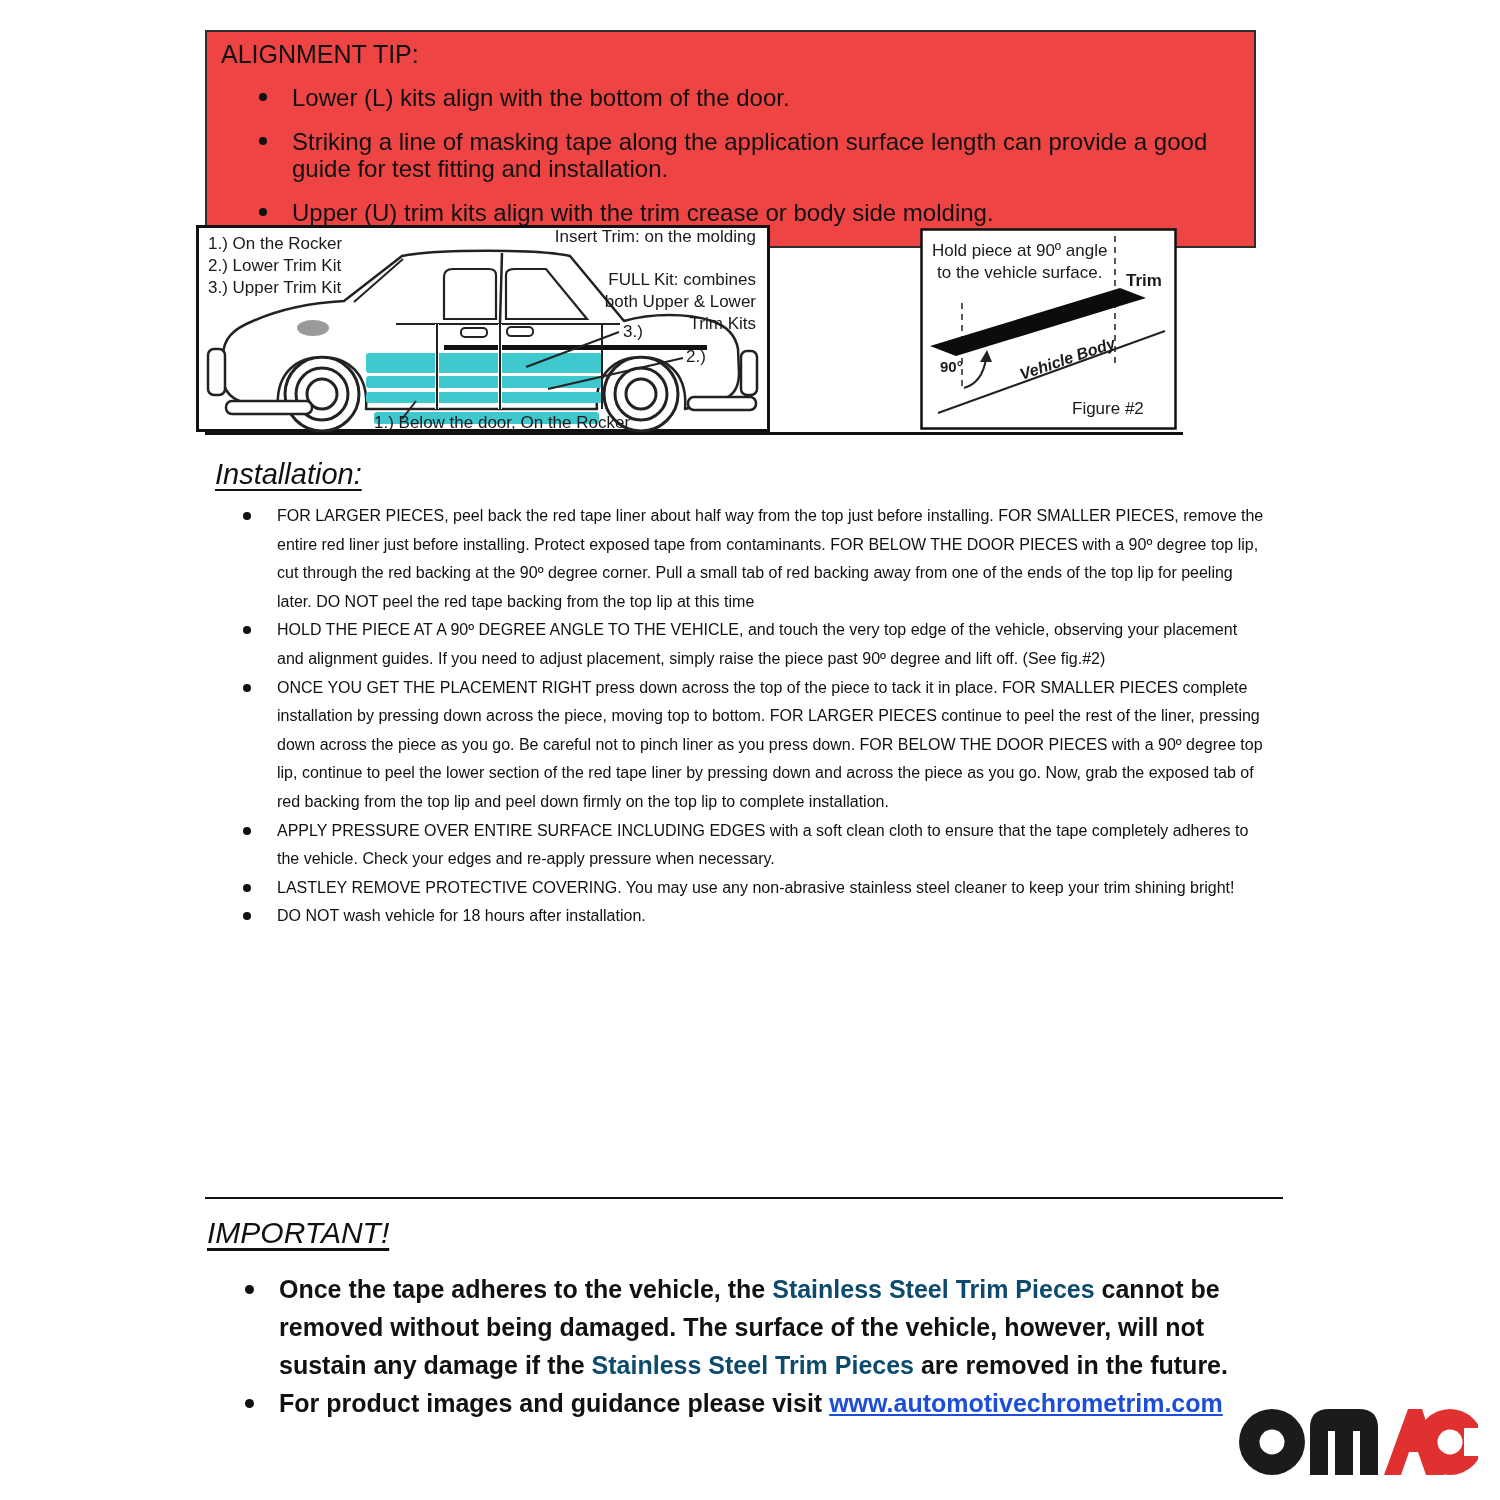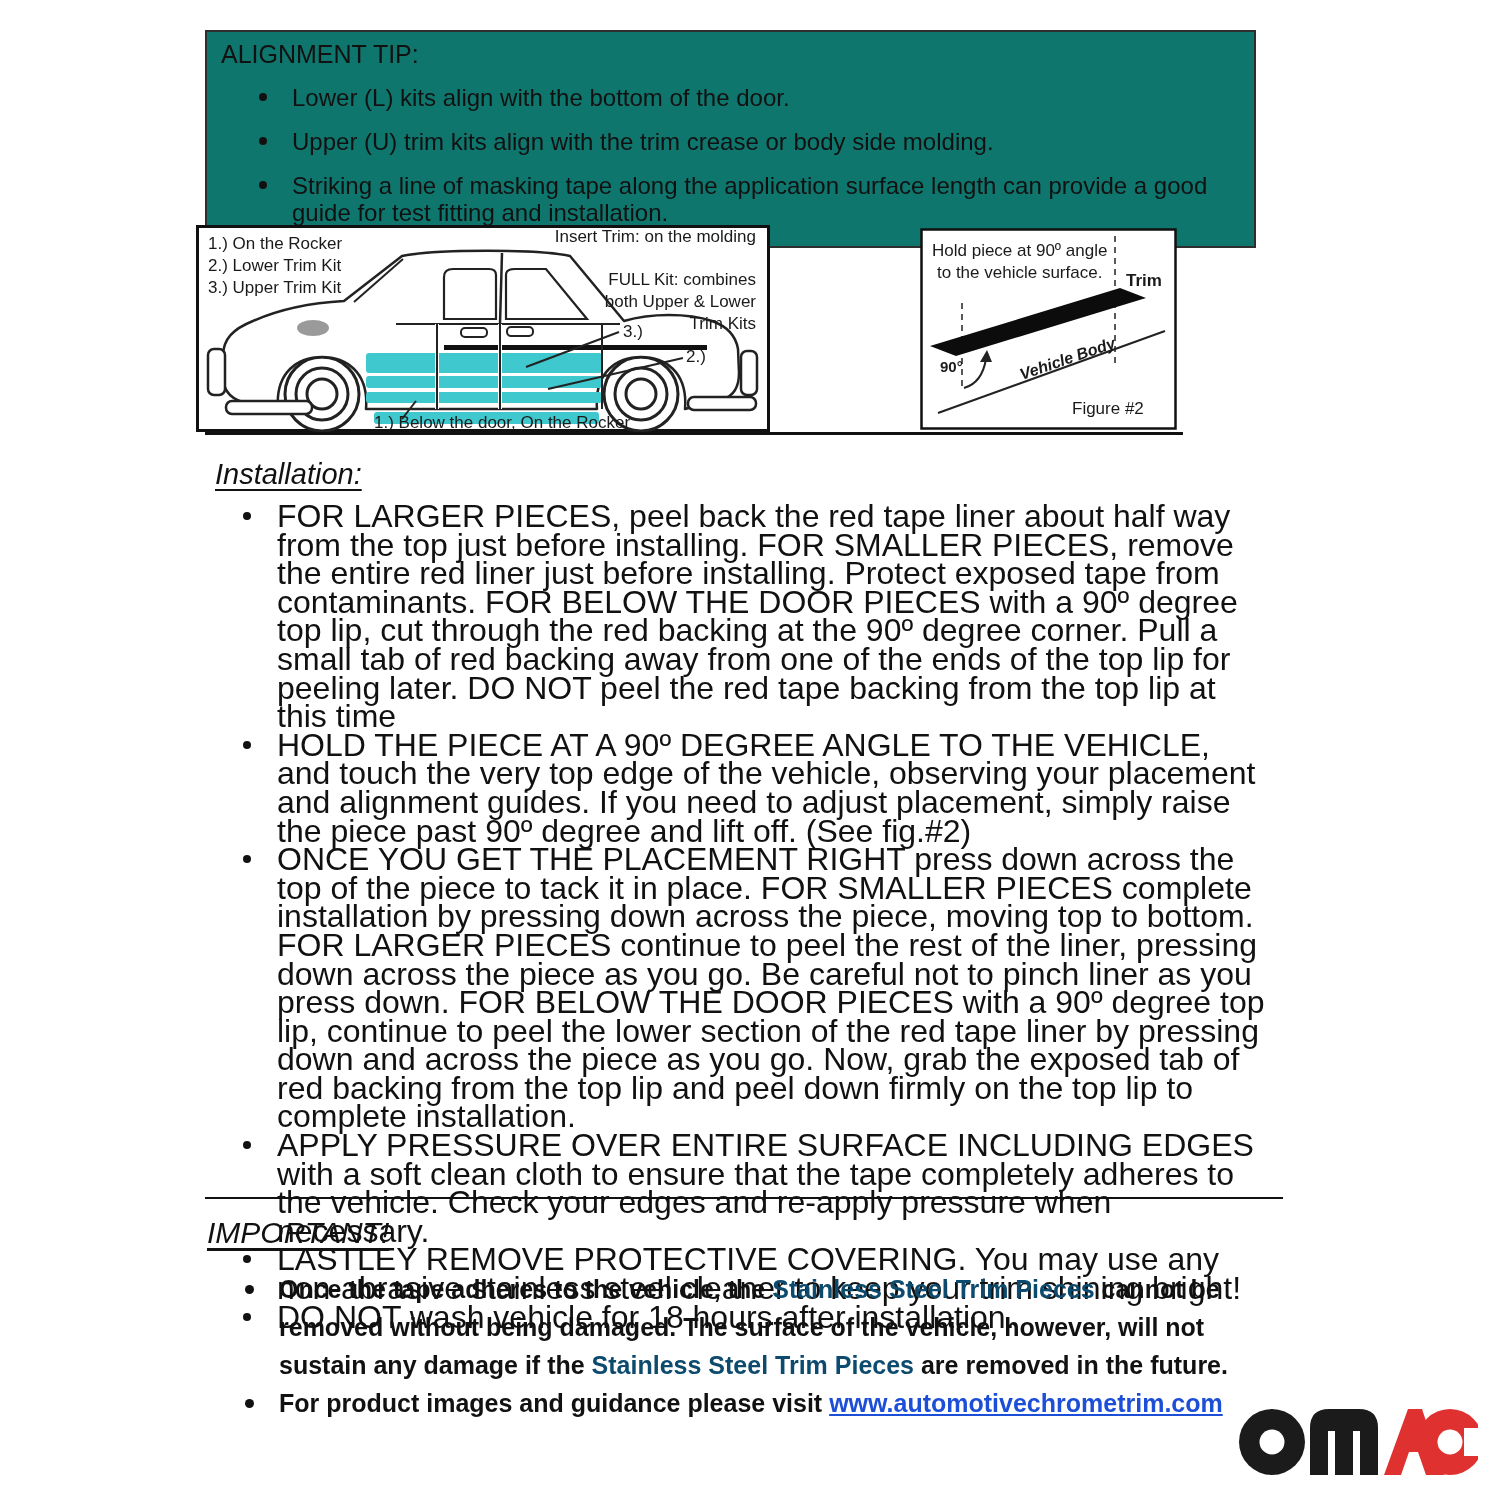--- a/index.html
+++ b/index.html
@@ -6,21 +6,21 @@
   body {
     width:1500px; height:1500px; background:#ffffff; position:relative;
     font-family:"Liberation Sans", sans-serif; color:#111;
     overflow:hidden;
   }
   .page { position:absolute; inset:0; }
 
   
   .tip-box {
     position:absolute; left:205px; top:30px; width:1051px; height:218px;
-    background:#0f766e; border:2px solid #2e2e2e; box-sizing:border-box;
+    background:#ef4444; border:2px solid #2e2e2e; box-sizing:border-box;
   }
   .tip-title { margin:8px 0 0 14px; font-size:25px; font-weight:normal; }
   .tip-list { list-style:none; margin:15px 0 0 0; padding:0 20px 0 85px; }
   .tip-list li { position:relative; font-size:24px; line-height:27px; margin-bottom:17px; max-width:965px; }
   .tip-list li::before {
     content:""; position:absolute; left:-33px; top:9px;
     width:8px; height:8px; border-radius:50%; background:#111;
   }
 
   
@@ -29,21 +29,21 @@
   .figures-underline { position:absolute; left:205px; top:432px; width:978px; height:3px; background:#111; }
   svg text { font-family:"Liberation Sans", sans-serif; fill:#1a1a1a; }
 
   
   .install-heading {
     position:absolute; left:207px; top:450px; margin:8px;
     font-style:italic; font-weight:normal; font-size:29px;
     text-decoration:underline; text-underline-offset:5px;
   }
   .install-list { position:absolute; left:241px; top:502px; width:1026px; list-style:none; margin:0; padding:0; }
-  .install-list li { position:relative; padding-left:36px; font-size:32px; line-height:28.6px; box-sizing:border-box; }
+  .install-list li { position:relative; padding-left:36px; font-size:16px; line-height:28.6px; box-sizing:border-box; }
   .install-list li::before {
     content:""; position:absolute; left:2px; top:10px;
     width:8px; height:8px; border-radius:50%; background:#111;
   }
 
   
   .divider { position:absolute; left:205px; top:1197px; width:1078px; height:2px; background:#111; }
   .important-heading {
     position:absolute; left:207px; top:1216px; margin:0;
     font-style:italic; font-weight:normal; font-size:30px;
@@ -63,22 +63,22 @@
 </style>
 </head>
 <body>
 
 <div class="page">
 
   <div class="tip-box">
     <div class="tip-title">ALIGNMENT TIP:</div>
     <ul class="tip-list">
       <li><span>Lower (L) kits align with the bottom of the door.</span></li>
+      <li><span>Striking a line of masking tape along the application surface length can provide a good guide for test fitting and installation.</span></li>
       <li><span>Upper (U) trim kits align with the trim crease or body side molding.</span></li>
-      <li><span>Striking a line of masking tape along the application surface length can provide a good guide for test fitting and installation.</span></li>
     </ul>
   </div>
 
   <svg class="car-fig" width="574" height="207" viewBox="0 0 574 207">
     <rect x="1.5" y="1.5" width="571" height="204" fill="#ffffff" stroke="#111" stroke-width="3"></rect>
 
     <g stroke="#222" fill="#ffffff" stroke-width="3">
       <circle cx="126" cy="169" r="37"></circle>
         <circle cx="126" cy="169" r="26"></circle>
         <circle cx="126" cy="169" r="15"></circle>

